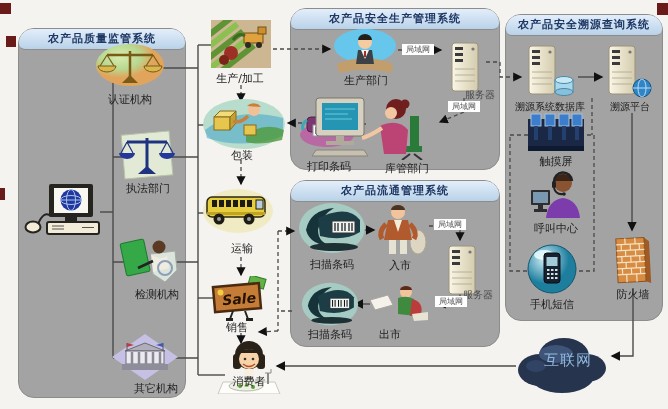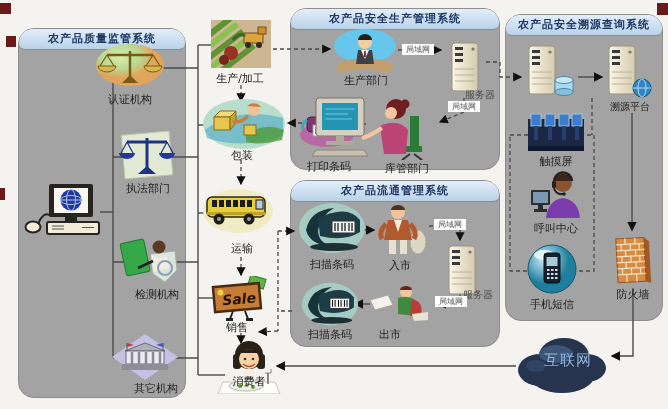--- a/index.html
+++ b/index.html
@@ -437,20 +437,21 @@
   <div class="lbl" style="left:297px;top:327px;width:66px;">扫描条码</div>
 
   <div class="node" style="left:524px;top:44px;width:52px;height:56px;">
     <svg viewBox="0 0 52 56">
       <use href="#srv" transform="translate(4,0)"></use>
       <rect x="31" y="36" width="18" height="12" fill="#a8d8ec" stroke="#4a88a8"></rect>
       <ellipse cx="40" cy="36" rx="9" ry="3.5" fill="#c8e8f4" stroke="#4a88a8"></ellipse>
       <ellipse cx="40" cy="48" rx="9" ry="3.5" fill="#88c0dc" stroke="#4a88a8"></ellipse>
     </svg>
   </div>
+  <div class="lbl" style="left:506px;top:100px;width:88px;font-size:10px;">溯源系统数据库</div>
 
   <div class="node" style="left:604px;top:44px;width:48px;height:56px;">
     <svg viewBox="0 0 48 56">
       <use href="#srv" transform="translate(4,0)"></use>
       <circle cx="38" cy="44" r="9" fill="#2e86c8" stroke="#16527e"></circle>
       <ellipse cx="38" cy="44" rx="4" ry="9" fill="none" stroke="#bcdcf0"></ellipse>
       <line x1="29" y1="44" x2="47" y2="44" stroke="#bcdcf0"></line>
     </svg>
   </div>
   <div class="lbl" style="left:604px;top:100px;width:52px;font-size:10px;">溯源平台</div>

